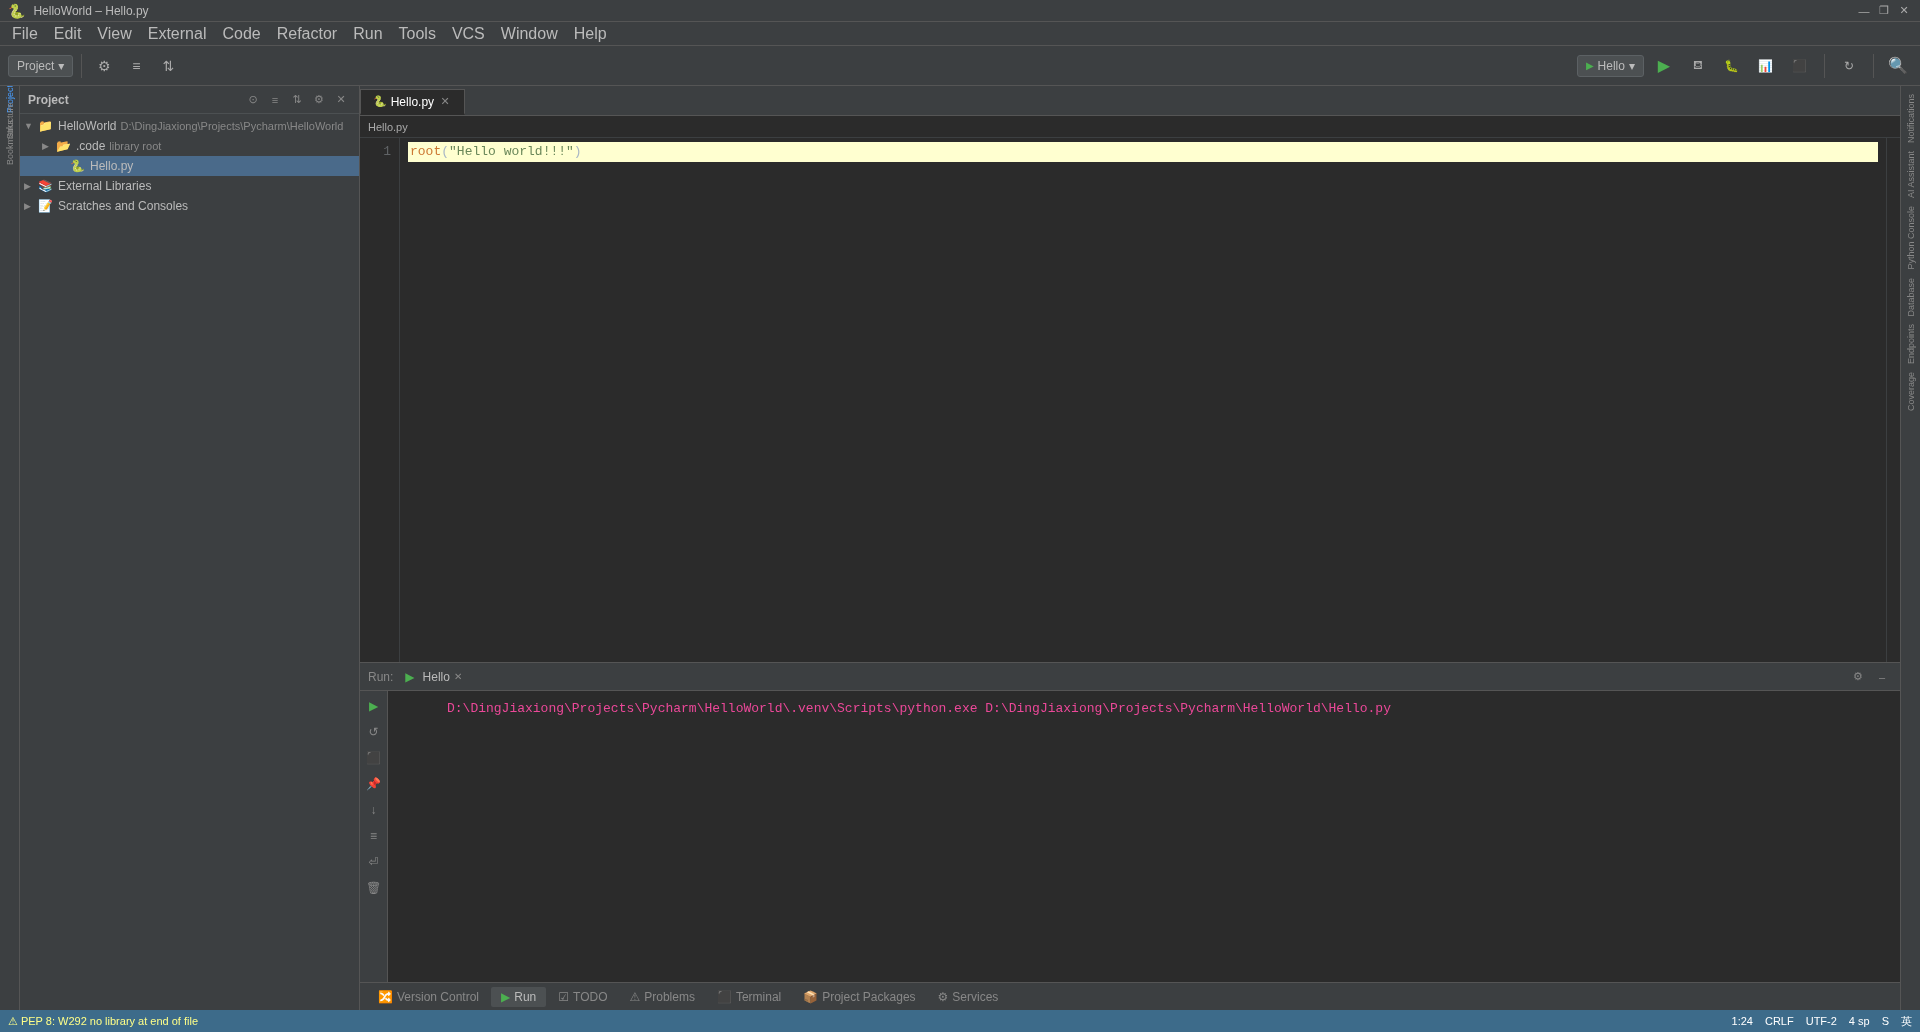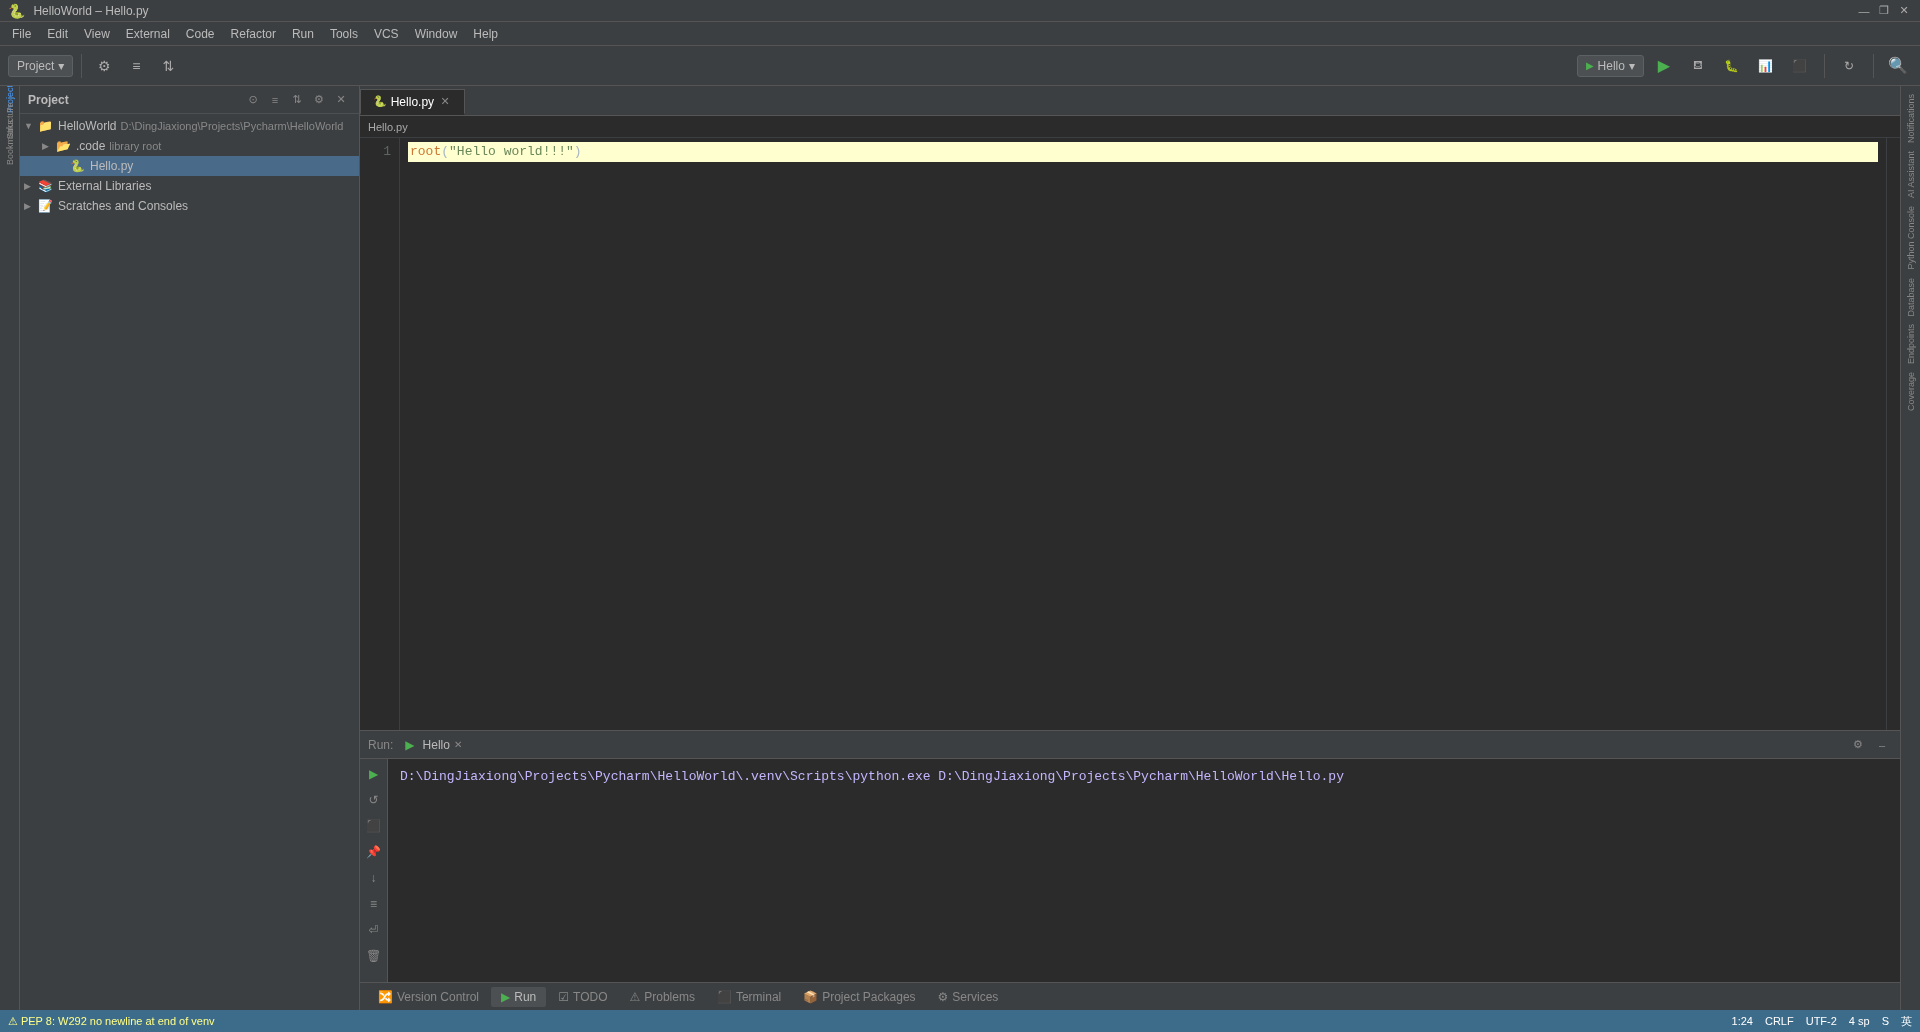--- a/index.html
+++ b/index.html
@@ -57,21 +57,21 @@
       height: 24px;
       background: #3c3f41;
       display: flex;
       align-items: center;
       padding: 0 4px;
       border-bottom: 1px solid #555;
       flex-shrink: 0;
     }
     .menu-item {
       padding: 2px 8px;
-      font-size: 12px;
+      font-size: 16px;
       color: #bbbbbb;
       cursor: pointer;
       border-radius: 2px;
     }
 
     
     .toolbar {
       height: 40px;
       background: #3c3f41;
       display: flex;
@@ -343,21 +343,21 @@
       color: #888;
       writing-mode: vertical-rl;
       text-orientation: mixed;
       transform: rotate(180deg);
       cursor: pointer;
       padding: 4px 2px;
     }
 
     
     .bottom-panel {
-      height: 280px;
+      height: 348px;
       background: #2b2b2b;
       display: flex;
       flex-direction: column;
       border-top: 1px solid #555;
       flex-shrink: 0;
     }
     .bottom-panel-header {
       height: 28px;
       background: #3c3f41;
       display: flex;
@@ -423,21 +423,21 @@
 
     .run-output {
       flex: 1;
       padding: 8px 12px;
       font-family: 'Consolas', 'Courier New', monospace;
       font-size: 13px;
       color: #a9b7c6;
       overflow-y: auto;
       line-height: 1.5;
     }
-    .run-output-cmd { color: #c4b5fd; }
+    .run-output-cmd { color: #ec4899; margin-left: 47px; }
     .run-output-text { color: #a9b7c6; }
     .run-output-success { color: #a9b7c6; }
 
     
     .bottom-tabs {
       height: 28px;
       background: #3c3f41;
       display: flex;
       align-items: center;
       padding: 0 8px;
@@ -712,21 +712,21 @@
     <span class="right-sidebar-label">AI Assistant</span>
     <span class="right-sidebar-label">Python Console</span>
     <span class="right-sidebar-label">Database</span>
     <span class="right-sidebar-label">Endpoints</span>
     <span class="right-sidebar-label">Coverage</span>
   </div>
 </div>
 
 <div class="status-bar">
   <div class="status-bar-left">
-    <span class="status-warning status-item">⚠ PEP 8: W292 no newline at end of venv</span>
+    <span class="status-warning status-item">⚠ PEP 8: W292 no library at end of file</span>
   </div>
   <div class="status-bar-right">
     <span class="status-item">1:24</span>
     <span class="status-item">CRLF</span>
     <span class="status-item">UTF-2</span>
     <span class="status-item">4 sp</span>
     <span class="status-item">S</span>
     <span class="status-item">英</span>
   </div>
 </div>

